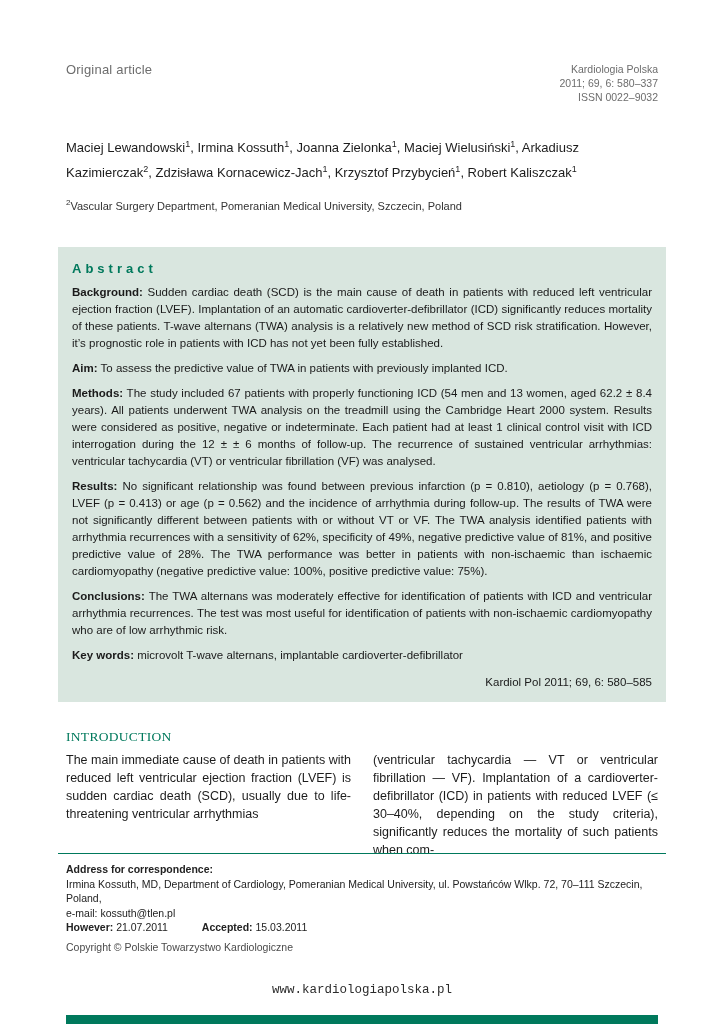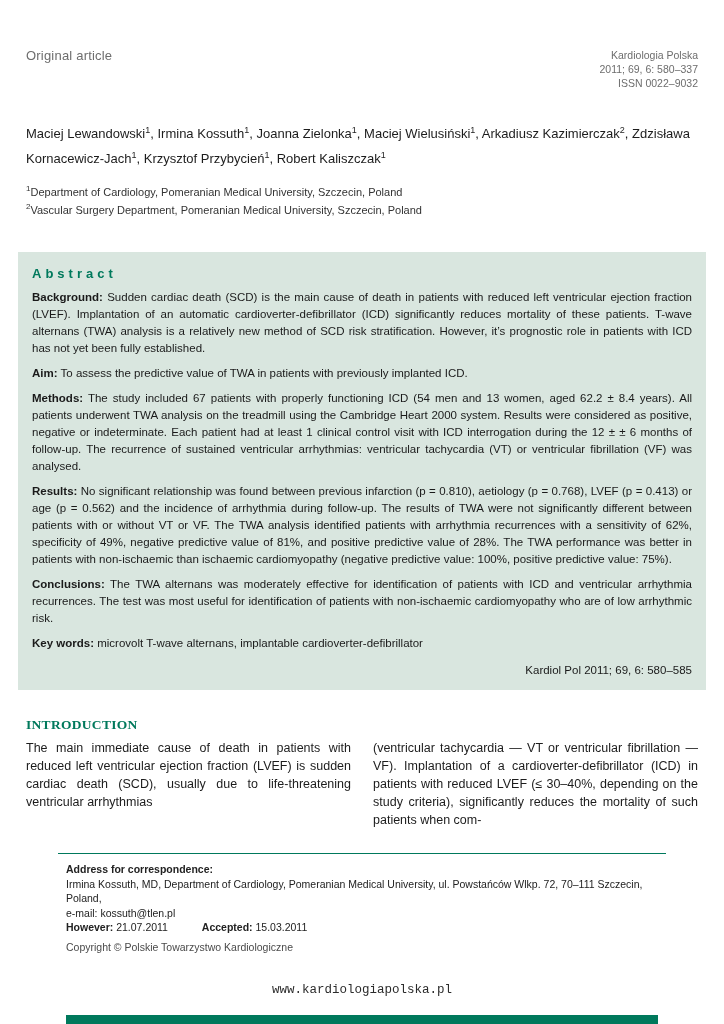--- a/index.html
+++ b/index.html
@@ -6,21 +6,21 @@
   .page {
     position: relative;
     width: 724px;
     height: 1024px;
     background: #ffffff;
     font-family: "Liberation Sans", sans-serif;
     color: #222222;
     overflow: hidden;
     box-sizing: border-box;
   }
-  .content { padding: 0 26px; }
+  .content { padding: 0 66px; margin-top: 14px; }
 
   
   .header-row {
     display: flex;
     justify-content: space-between;
     align-items: flex-start;
     padding-top: 48px;
   }
   .article-type { font-size: 13px; color: #6d6d6d; letter-spacing: 0.2px; }
   .journal-block {
@@ -94,21 +94,21 @@
   .intro-col {
     flex: 1;
     font-size: 12.5px;
     line-height: 18px;
     text-align: justify;
     color: #1c1c1c;
   }
   .intro-heading {
     font-family: "Liberation Serif", serif;
     font-size: 13.5px;
-    font-weight: bold;
+    font-weight: normal;
     color: #00795c;
     margin: 0 0 5px 0;
     letter-spacing: 0.3px;
   }
   .intro-col-right { padding-top: 23px; }
 
   
   .bottom-region { position: absolute; left: 0; right: 0; bottom: 0; border-radius: 24px; }
   .divider {
     margin: 0 58px;
@@ -149,21 +149,20 @@
         <div>Kardiologia Polska</div>
         <div>2011; 69, 6: 580–337</div>
         <div>ISSN 0022–9032</div>
       </div>
     </div>
 
 
     <div class="authors"><span>Maciej Lewandowski<sup>1</sup>, </span><span>Irmina Kossuth<sup>1</sup>, </span><span>Joanna Zielonka<sup>1</sup>, </span><span>Maciej Wielusiński<sup>1</sup>, </span><span>Arkadiusz Kazimierczak<sup>2</sup>, </span><span>Zdzisława Kornacewicz-Jach<sup>1</sup>, </span><span>Krzysztof Przybycień<sup>1</sup>, </span><span>Robert Kaliszczak<sup>1</sup></span></div>
 
     <div class="affiliations">
-        <div><sup>1</sup>Department of Cardiology, Pomeranian Medical University, Szczecin, Poland</div>
         <div><sup>2</sup>Vascular Surgery Department, Pomeranian Medical University, Szczecin, Poland</div>
       </div>
 
     <div class="abstract-box">
       <div class="abstract-heading">Abstract</div>
       <div class="abstract-sections">
           <p><strong>Background:</strong> Sudden cardiac death (SCD) is the main cause of death in patients with reduced left ventricular ejection fraction (LVEF). Implantation of an automatic cardioverter-defibrillator (ICD) significantly reduces mortality of these patients. T-wave alternans (TWA) analysis is a relatively new method of SCD risk stratification. However, it’s prognostic role in patients with ICD has not yet been fully established.</p>
           <p><strong>Aim:</strong> To assess the predictive value of TWA in patients with previously implanted ICD.</p>
           <p><strong>Methods:</strong> The study included 67 patients with properly functioning ICD (54 men and 13 women, aged 62.2 ± 8.4 years). All patients underwent TWA analysis on the treadmill using the Cambridge Heart 2000 system. Results were considered as positive, negative or indeterminate. Each patient had at least 1 clinical control visit with ICD interrogation during the 12 ± ± 6 months of follow-up. The recurrence of sustained ventricular arrhythmias: ventricular tachycardia (VT) or ventricular fibrillation (VF) was analysed.</p>
           <p><strong>Results:</strong> No significant relationship was found between previous infarction (p = 0.810), aetiology (p = 0.768), LVEF (p = 0.413) or age (p = 0.562) and the incidence of arrhythmia during follow-up. The results of TWA were not significantly different between patients with or without VT or VF. The TWA analysis identified patients with arrhythmia recurrences with a sensitivity of 62%, specificity of 49%, negative predictive value of 81%, and positive predictive value of 28%. The TWA performance was better in patients with non-ischaemic than ischaemic cardiomyopathy (negative predictive value: 100%, positive predictive value: 75%).</p>

